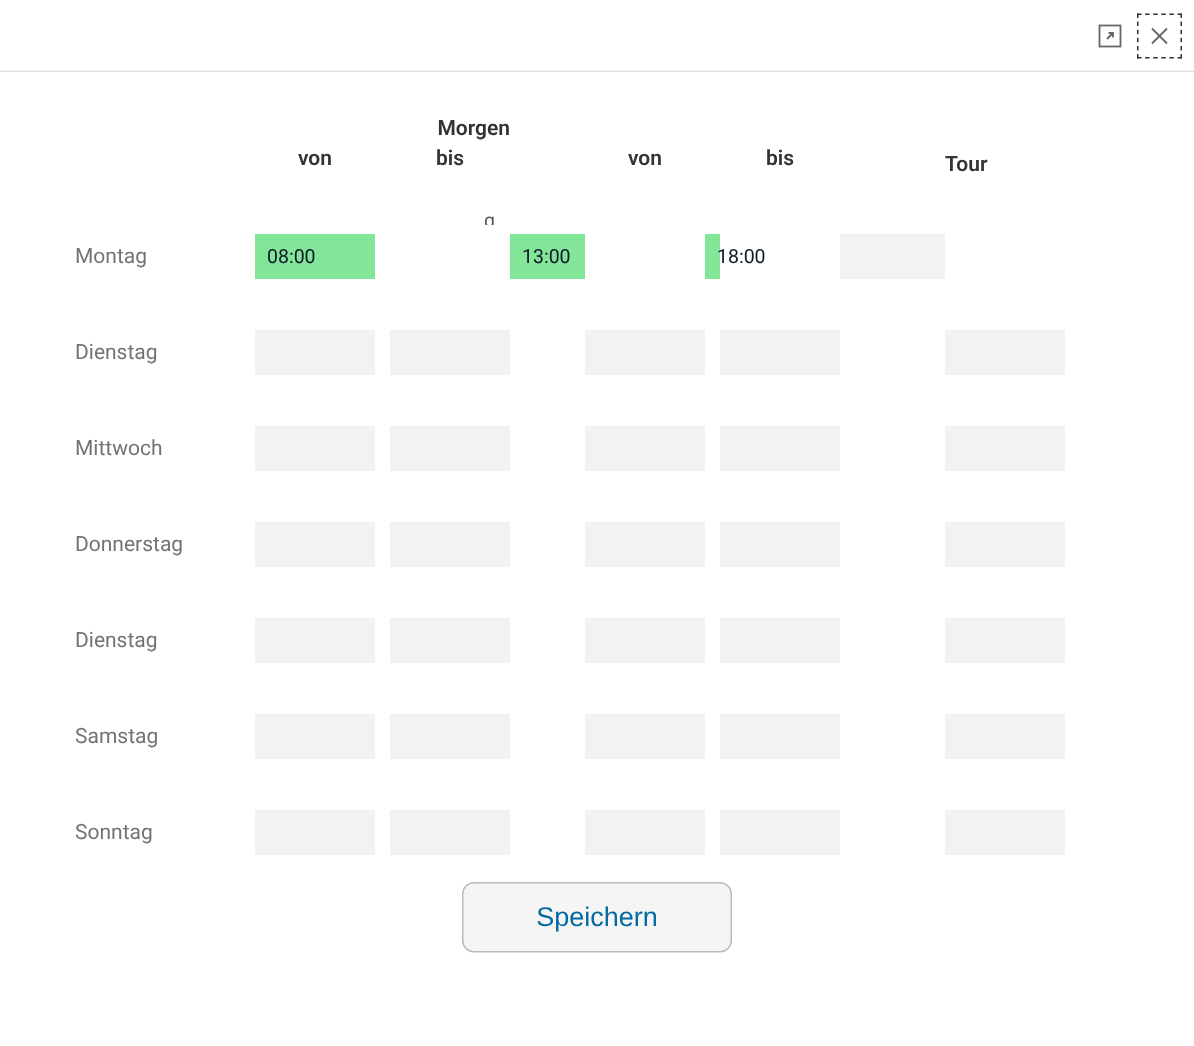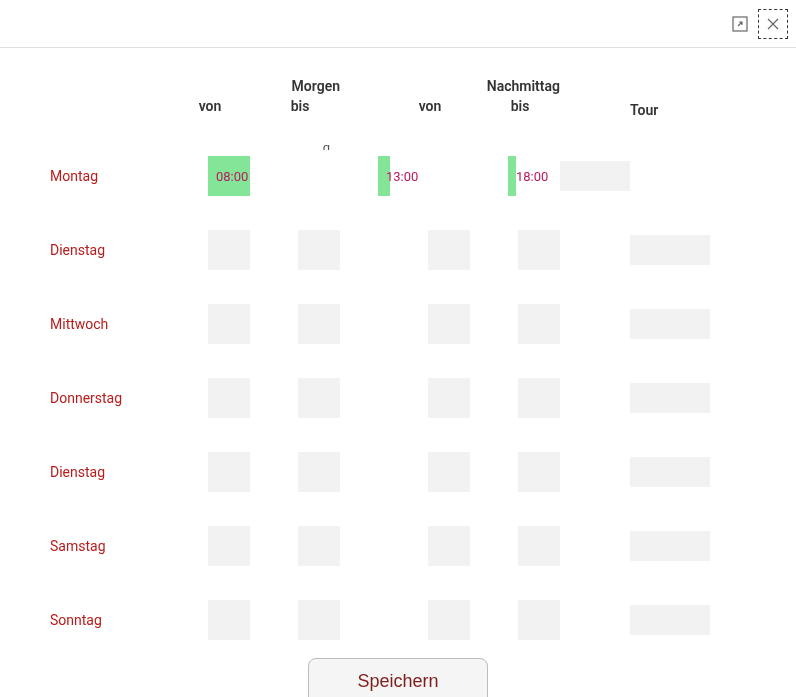--- a/index.html
+++ b/index.html
@@ -63,53 +63,52 @@
       font-weight: 600;
       text-align: left;
     }
     .day-row {
       display: grid;
       grid-template-columns: 120px 80px 10px 80px 50px 80px 10px 80px 70px 80px;
       align-items: center;
       margin-top: 34px;
     }
     .day-label {
-      color: #b91c1c;
+      color: #737373;
       font-size: 14px;
     }
     .time-cell {
-      height: 40px;
+      height: 30px;
       background: #f2f2f2;
       display: flex;
       align-items: center;
       padding-left: 8px;
       font-size: 13px;
-      color: #be185d;
+      color: #0f172a;
       cursor: text;
-      margin-left: 38px;
     }
     .time-cell.filled {
       background: #82e597;
     }
     .tour-cell {
       height: 30px;
       background: #f2f2f2;
       cursor: text;
     }
     .spacer {
     }
     .save-row {
       display: flex;
       justify-content: center;
       margin-top: 18px;
     }
     .save-btn {
       padding: 12px 48px;
       font-size: 18px;
-      color: #7f1d1d;
+      color: #0369a1;
       background: #f5f5f5;
       border: 1px solid #bbb;
       border-radius: 8px;
       cursor: pointer;
     }
     .stub-row {
       display: grid;
       grid-template-columns: 120px 80px 10px 80px 50px 80px 10px 80px 70px 80px;
       align-items: end;
       height: 10px;
@@ -139,21 +138,20 @@
     </svg>
   </div>
 </div>
 
 <div class="content">
 
   <div class="group-header-row">
     <div></div>
     <div>Morgen</div>
     <div></div>
-    <div>Nachmittag</div>
     <div></div>
     <div></div>
   </div>
 
   <div class="header-row">
     <div></div>
     <div class="sub-header">von</div>
     <div></div>
     <div class="sub-header">bis</div>
     <div></div>

